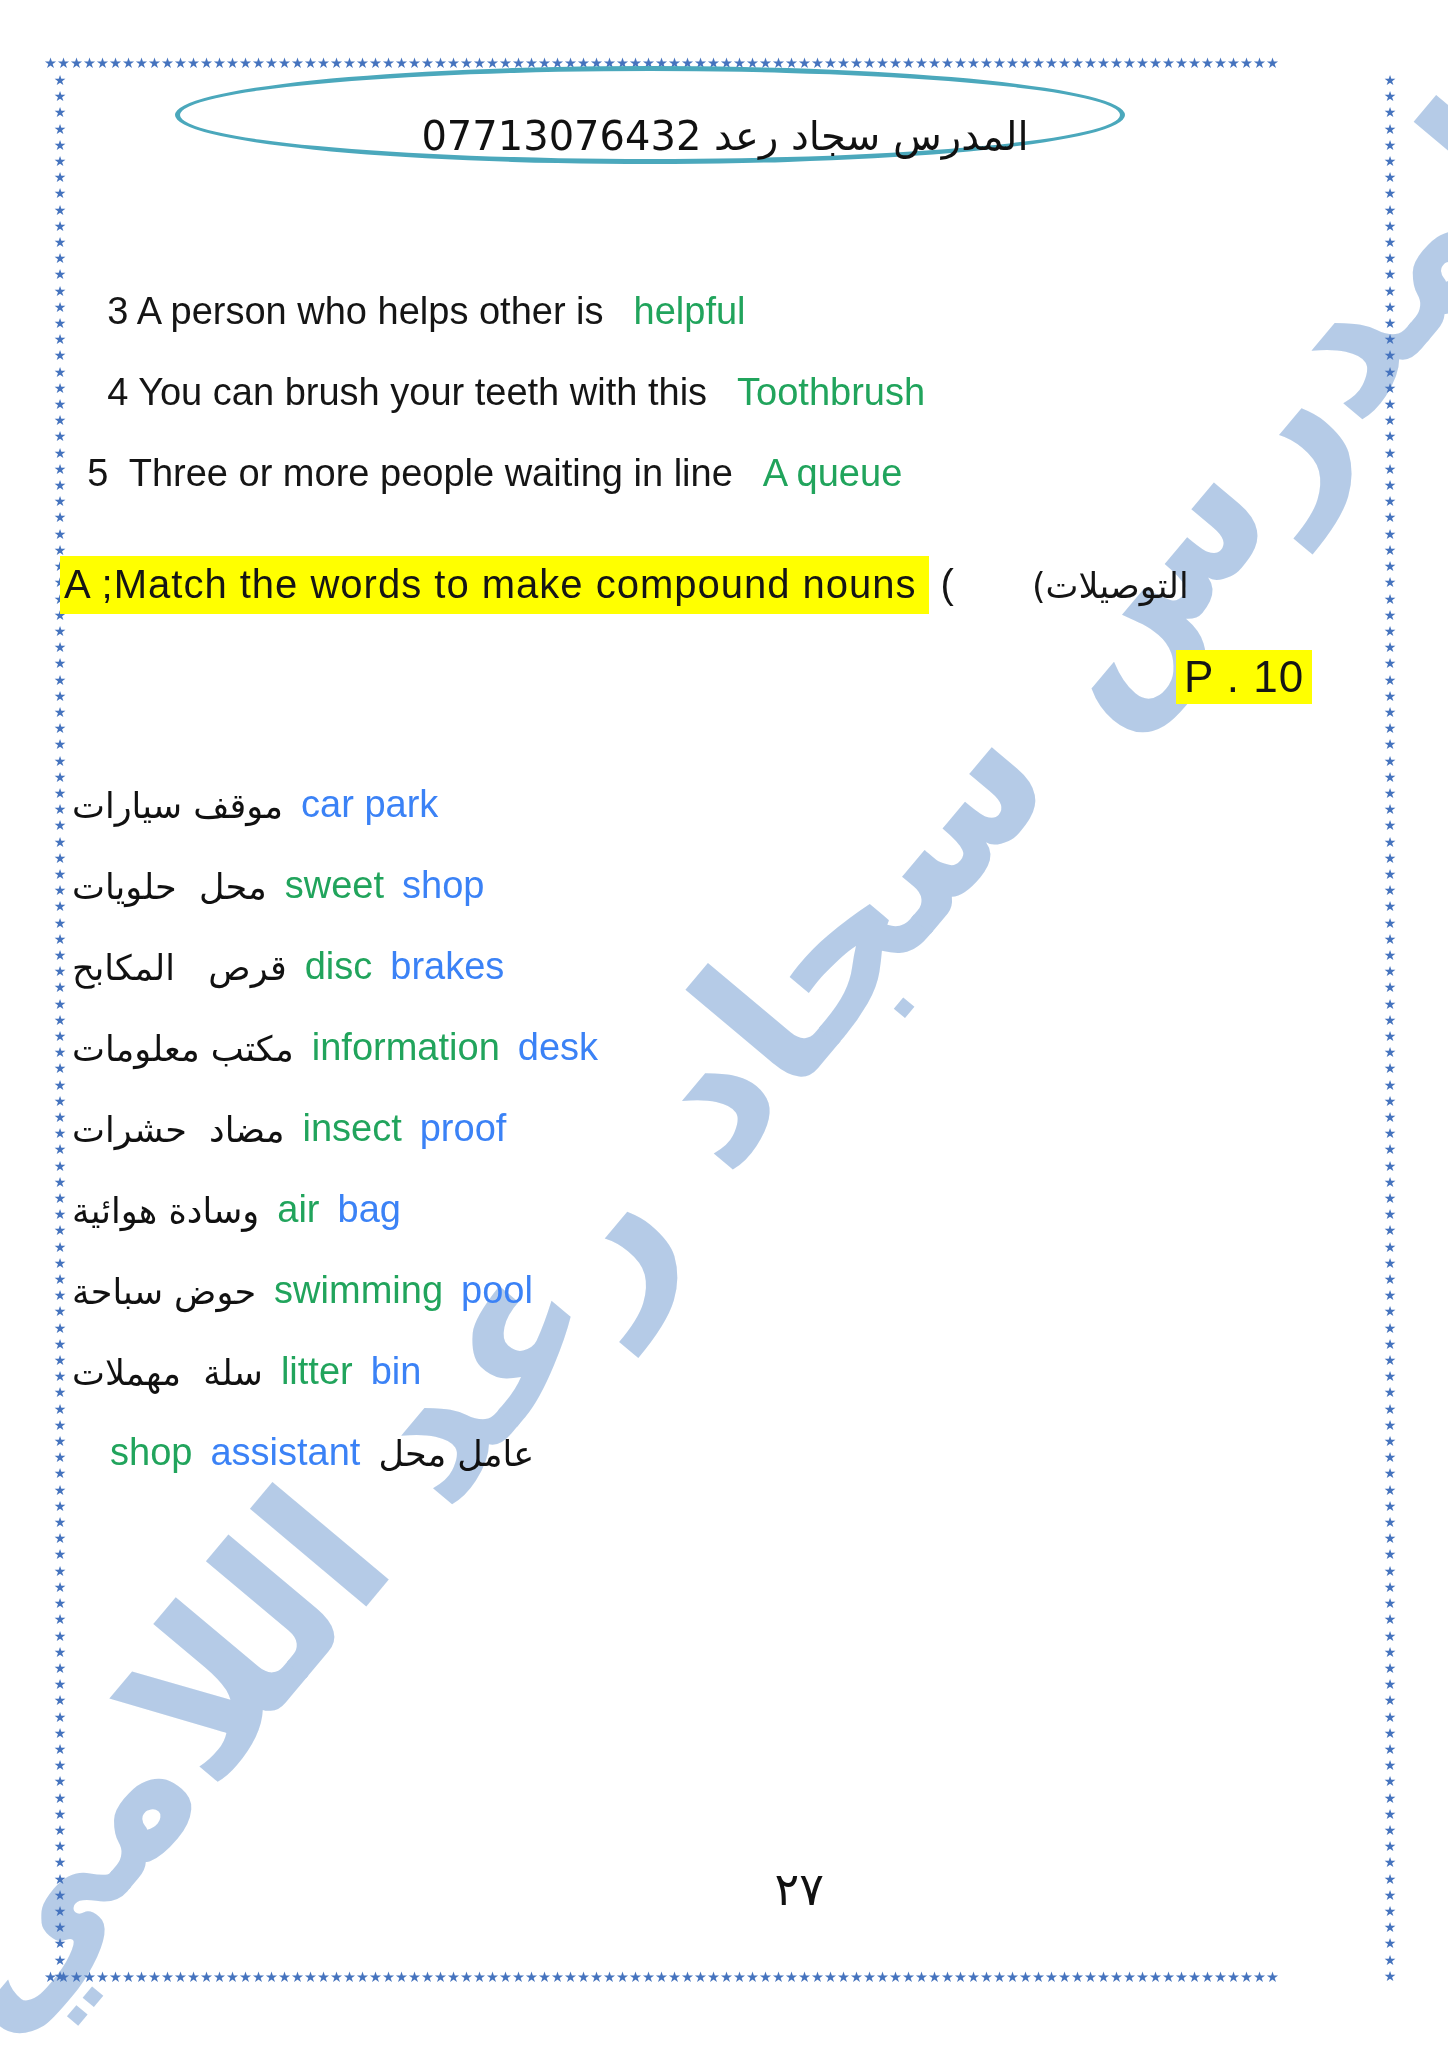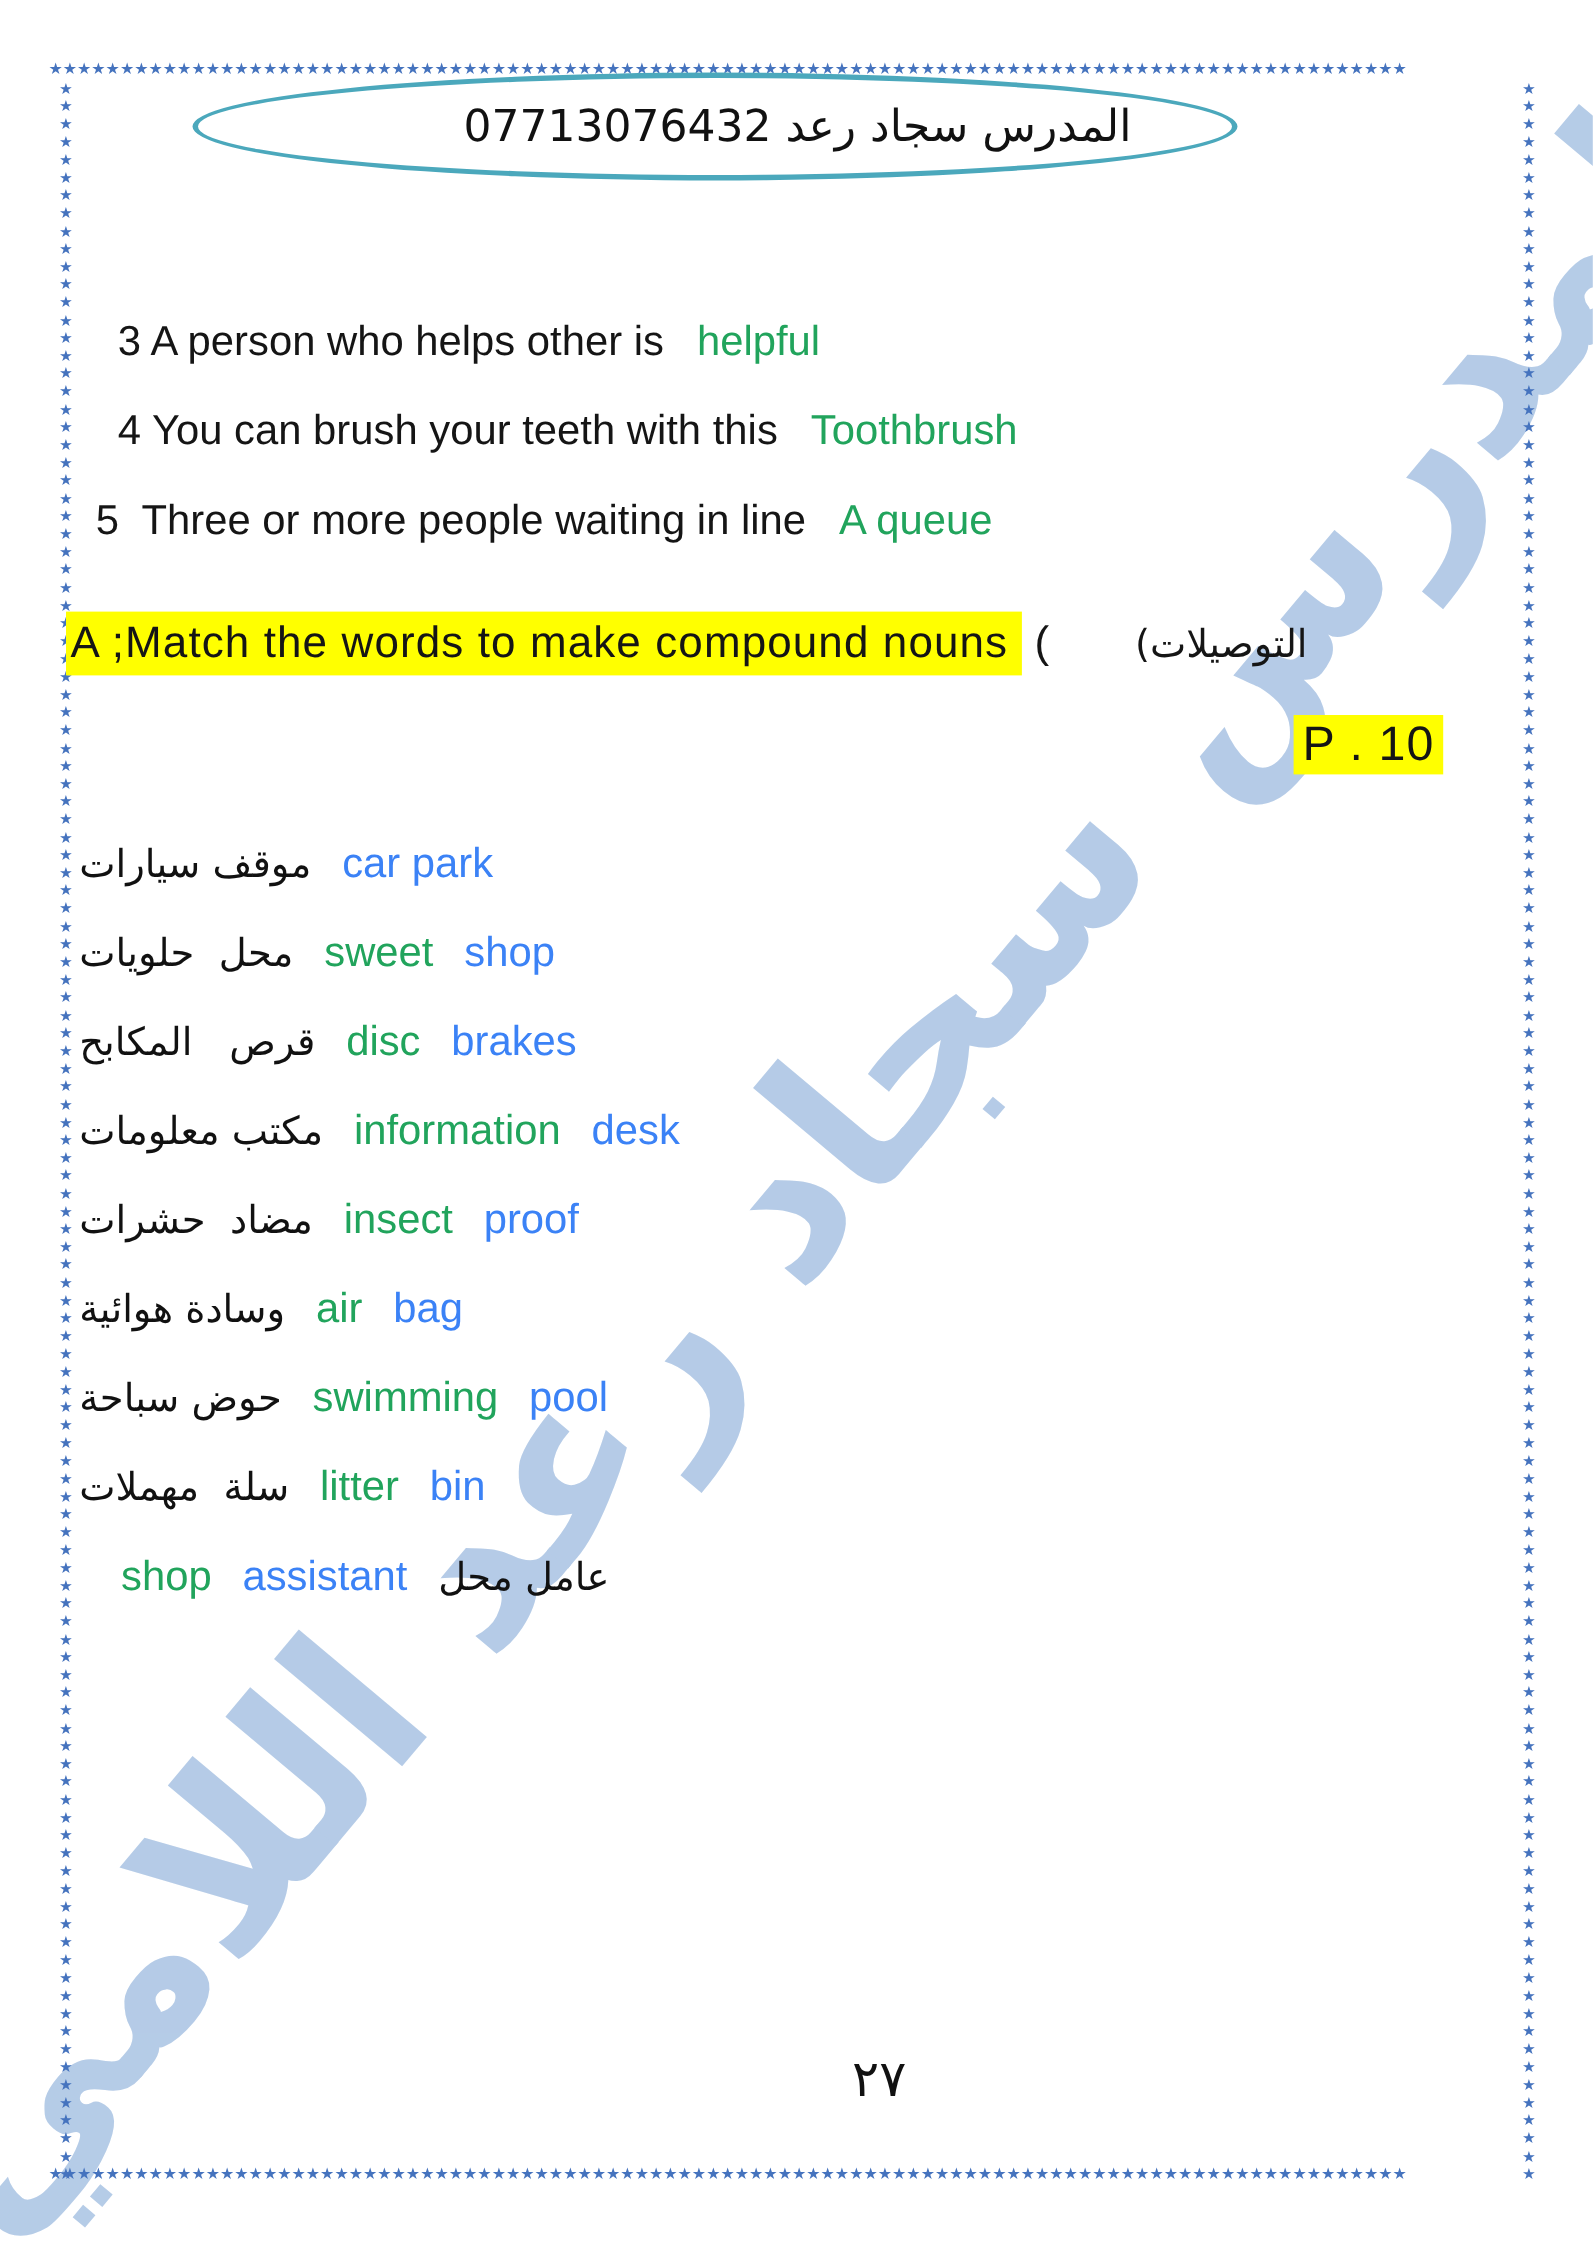--- a/index.html
+++ b/index.html
@@ -19,21 +19,21 @@
     position:absolute;top:72px;height:1912px;width:26px;overflow:hidden;
     font-size:14px;line-height:16.2px;white-space:pre-line;text-align:center;
     color:#4573BE;z-index:2;
   }
   .star-col.left{left:47px;}
   .star-col.right{left:1377px;}
   
   .oval{
     position:absolute;left:175px;top:66px;width:940px;height:88px;z-index:3;
     border:5px solid #4BA8BC;border-radius:50%;
-    display:flex;align-items:center;justify-content:center;
+    display:flex;align-items:flex-end;justify-content:center;
     direction:rtl;background:transparent;
   }
   .oval .t{
     font-family:"DejaVu Sans","Liberation Serif",sans-serif;
     font-size:40px;color:#111;white-space:pre;padding-left:150px;
   }
   
   .q{position:absolute;white-space:pre;font-size:38px;z-index:4;}
   .q .ans{color:#21A45C;margin-left:30px;}
   
@@ -43,21 +43,21 @@
   .head-ar{
     font-family:"DejaVu Sans",sans-serif;font-size:35px;margin-left:78px;
     white-space:pre;
   }
   .pref{
     position:absolute;left:1176px;top:650px;z-index:4;
     background:#FFFF00;font-size:44px;padding:2px 8px;letter-spacing:1px;white-space:pre;
   }
   
   .list{position:absolute;left:72px;top:745px;width:1280px;z-index:4;}
-  .row{height:81px;display:flex;align-items:center;gap:28px;white-space:pre;}
+  .row{height:81px;display:flex;align-items:flex-end;gap:18px;white-space:pre;}
   .row .ar{
     font-family:"DejaVu Sans",sans-serif;font-size:35px;white-space:pre;color:#111;
   }
   .row .en{font-size:38px;color:#3b82f6;}
   .row .g{font-size:38px;color:#21A45C;}
   .row .g:empty{display:none;}
   .row.en-first{padding-left:38px;}
   
   .watermark{
     position:absolute;left:80px;top:320px;width:1340px;height:1440px;z-index:0;

